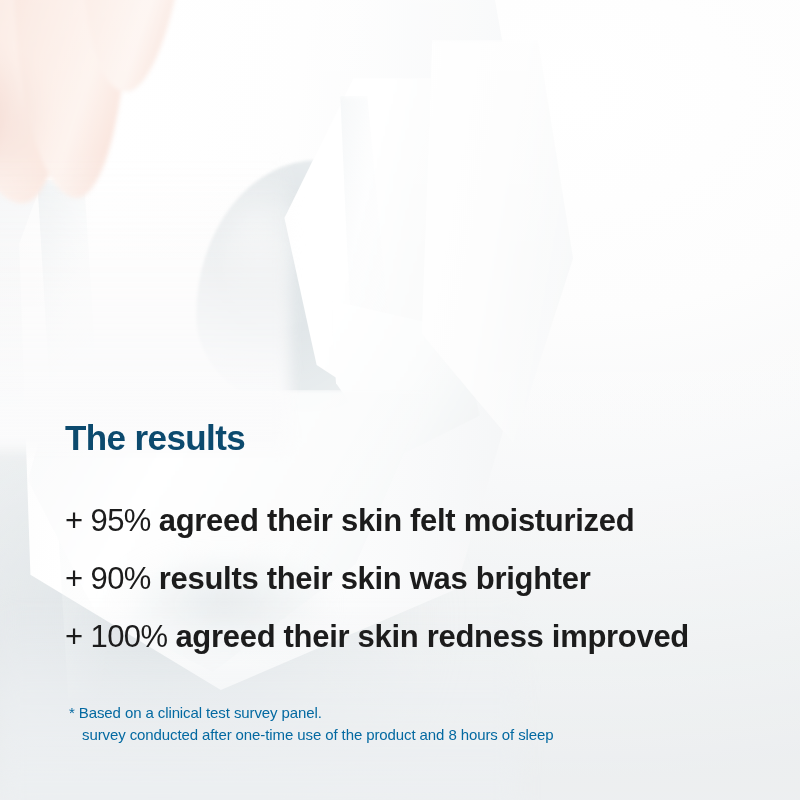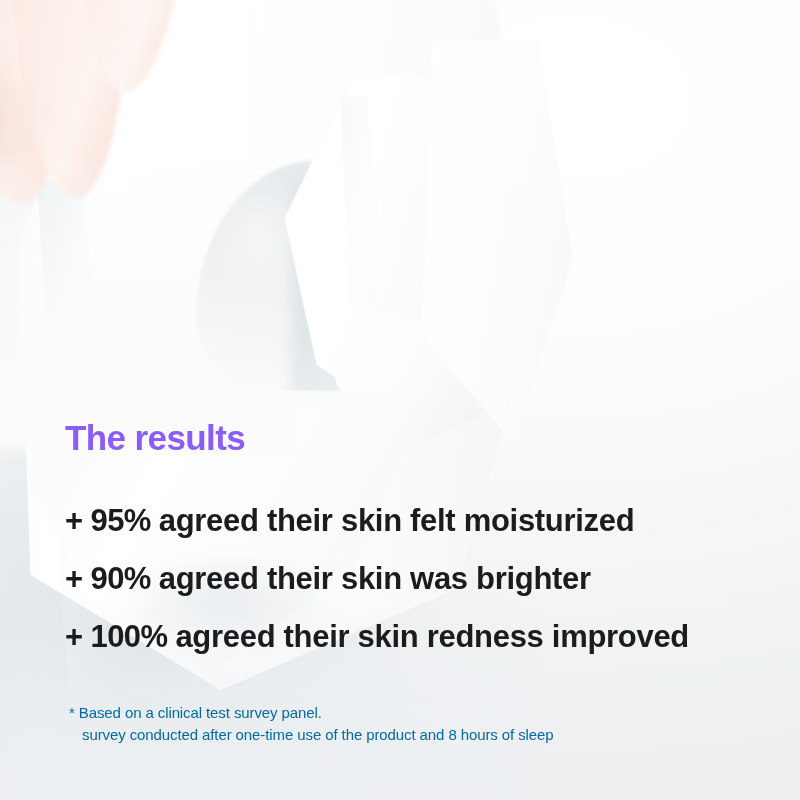--- a/index.html
+++ b/index.html
@@ -221,21 +221,21 @@
   }
 
   .results-heading {
     position: absolute;
     left: 65px;
     top: 418px;
     margin: 0;
     font-size: 35px;
     font-weight: 700;
     letter-spacing: -0.6px;
-    color: #8b5cf6;
+    color: #0c4a6e;
   }
 
   .stats-list {
     position: absolute;
     left: 65px;
     top: 492px;
     width: 700px;
     margin: 0;
     padding: 0;
     list-style: none;
@@ -244,21 +244,21 @@
     display: block;
     height: 58px;
     line-height: 58px;
     white-space: nowrap;
     color: #1c1c1c;
     font-size: 31px;
     font-weight: 300;
     letter-spacing: -0.3px;
   }
   .stat-value {
-    font-weight: 700;
+    font-weight: 400;
     letter-spacing: -0.6px;
   }
   .stat-label {
     font-weight: 700;
   }
 
   .footnote {
     position: absolute;
     left: 69px;
     top: 702px;
@@ -317,21 +317,21 @@
 
     <h1 class="results-heading">The results</h1>
 
     <ul class="stats-list">
       <li class="stat-row">
         <span class="stat-value">+ 95% </span>
         <span class="stat-label">agreed their skin felt moisturized</span>
       </li>
       <li class="stat-row">
         <span class="stat-value">+ 90% </span>
-        <span class="stat-label">agreed their skin was brighter</span>
+        <span class="stat-label">results their skin was brighter</span>
       </li>
       <li class="stat-row">
         <span class="stat-value">+ 100% </span>
         <span class="stat-label">agreed their skin redness improved</span>
       </li>
     </ul>
 
     <p class="footnote">
       <span class="footnote-line">* Based on a clinical test survey panel.</span>
       <span class="footnote-line indented">survey conducted after one-time use of the product and 8 hours of sleep</span>

